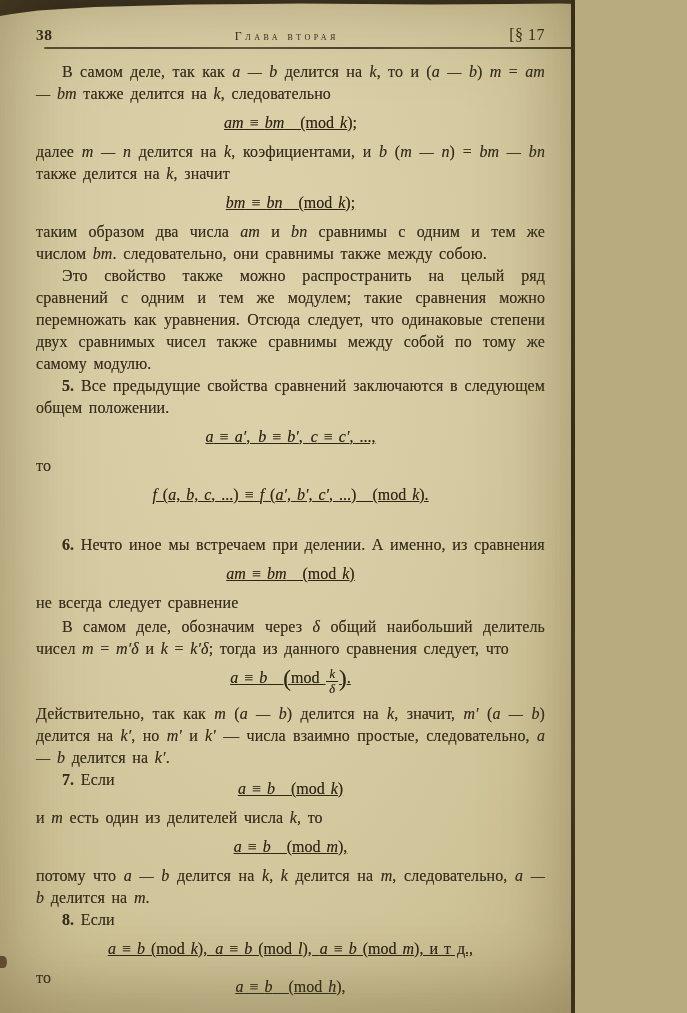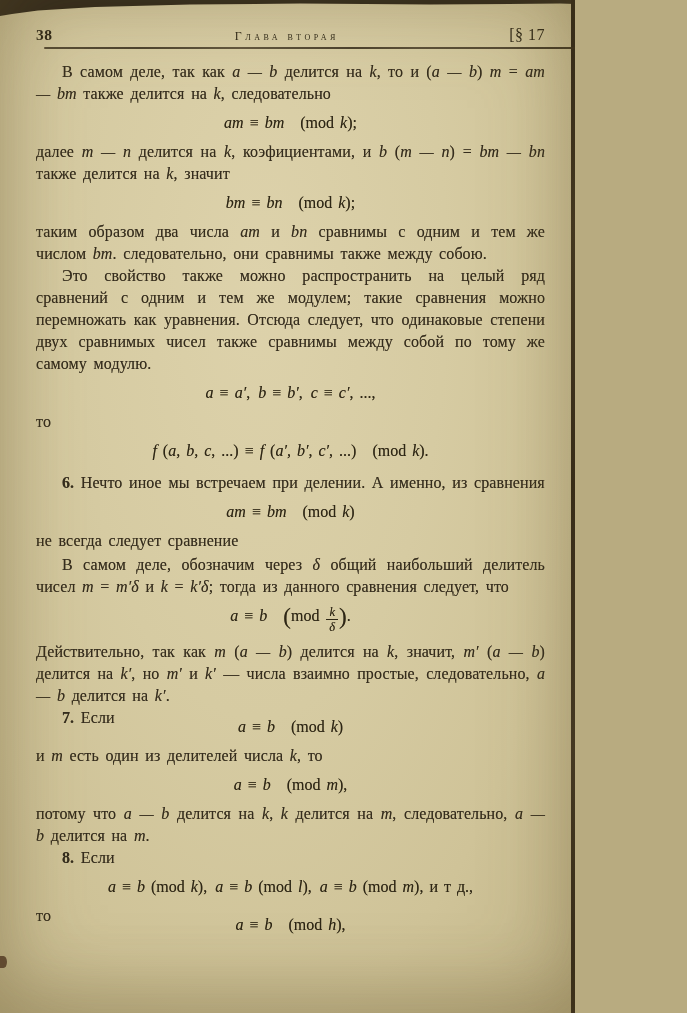--- a/index.html
+++ b/index.html
@@ -43,23 +43,23 @@
     height:2px;margin-top:3px;margin-left:8px;margin-right:-30px;
     background:linear-gradient(90deg,#4a3f2a 0%,#3c3322 18%,#564a33 37%,#3a3120 58%,#4d412c 70%,#473c28 86%,#2e2514 100%);
     border-radius:1px;opacity:.9;
   }
   
   .content{margin-top:12px;font-size:16px;line-height:22px;color:#352d1e;
     text-shadow:0 0 .5px rgba(58,46,24,.55);}
   .para{text-align:justify;word-spacing:2.5px;letter-spacing:.1px;}
   .para.indent{text-indent:26px;}
   .gap{margin-top:2px;}
-  .gap-lg{margin-top:10px;}
+  .gap-lg{margin-top:28px;}
   .formula{
-    text-align:center;margin:7px 0;word-spacing:2px;color:#2d2615;
+    text-align:center;margin:7px 0;word-spacing:2px;color:#2d2615;text-decoration:underline;
   }
   .formula.tuck{margin-top:-13px;}
   .i{font-style:italic;}
   .bold{font-weight:bold;}
   .bigp{font-size:23px;vertical-align:-3px;line-height:0;}
   .frac{
     display:inline-block;text-align:center;vertical-align:-0.65em;line-height:1;
     margin:0 1px;
   }
   .frac .num{display:block;font-size:12.5px;border-bottom:1px solid #2d2615;padding:0 3px 1px;}
@@ -84,20 +84,21 @@
     </div>
     <div class="rule"></div>
 
     <div class="content">
         <div class="para indent"><span>В самом деле, так как </span><span class="i">a — b</span><span> делится на </span><span class="i">k</span><span>, то и (</span><span class="i">a — b</span><span>) </span><span class="i">m</span><span> = </span><span class="i">am — bm</span><span> также делится на </span><span class="i">k</span><span>, следовательно</span></div>
         <div class="formula"><span class="i">am</span><span> ≡ </span><span class="i">bm</span><span> (mod </span><span class="i">k</span><span>);</span></div>
         <div class="para"><span>далее </span><span class="i">m — n</span><span> делится на </span><span class="i">k</span><span>, коэфициентами, и </span><span class="i">b</span><span> (</span><span class="i">m — n</span><span>) = </span><span class="i">bm — bn</span><span> также делится на </span><span class="i">k</span><span>, значит</span></div>
         <div class="formula"><span class="i">bm</span><span> ≡ </span><span class="i">bn</span><span> (mod </span><span class="i">k</span><span>);</span></div>
         <div class="para gap"><span>таким образом два числа </span><span class="i">am</span><span> и </span><span class="i">bn</span><span> сравнимы с одним и тем же числом </span><span class="i">bm</span><span>. следовательно, они сравнимы также между собою.</span></div>
         <div class="para indent"><span>Это свойство также можно распространить на целый ряд сравнений с одним и тем же модулем; такие сравнения можно перемножать как уравнения.  Отсюда следует, что одинаковые степени двух сравнимых чисел также сравнимы между собой по тому же самому модулю.</span></div>
+        <div class="para indent"><span class="bold">5.</span><span> Все предыдущие свойства сравнений заключаются в следующем общем положении.</span></div>
         <div class="formula"><span class="i">a</span><span> ≡ </span><span class="i">a′</span><span>, </span><span class="i">b</span><span> ≡ </span><span class="i">b′</span><span>, </span><span class="i">c</span><span> ≡ </span><span class="i">c′</span><span>, ...,</span></div>
         <div class="para"><span>то</span></div>
         <div class="formula"><span class="i">f</span><span> (</span><span class="i">a, b, c</span><span>, ...) ≡ </span><span class="i">f</span><span> (</span><span class="i">a′, b′, c′</span><span>, ...) (mod </span><span class="i">k</span><span>).</span></div>
         <div class="para indent gap-lg"><span class="bold">6.</span><span> Нечто иное мы встречаем при делении.  А именно, из сравнения</span></div>
         <div class="formula"><span class="i">am</span><span> ≡ </span><span class="i">bm</span><span> (mod </span><span class="i">k</span><span>)</span></div>
         <div class="para gap"><span>не всегда следует сравнение</span></div>
         <div class="para indent gap"><span>В самом деле, обозначим через </span><span class="i">δ</span><span> общий наибольший делитель чисел </span><span class="i">m</span><span> = </span><span class="i">m′δ</span><span> и </span><span class="i">k</span><span> = </span><span class="i">k′δ</span><span>; тогда из данного сравнения следует, что</span></div>
         <div class="formula"><span class="i">a</span><span> ≡ </span><span class="i">b</span><span> </span><span class="bigp">(</span><span>mod </span><span class="frac"><span class="num i">k</span><span class="den i">δ</span></span><span class="bigp">)</span><span>.</span></div>
         <div class="para"><span>Действительно, так как </span><span class="i">m</span><span> (</span><span class="i">a — b</span><span>) делится на </span><span class="i">k</span><span>, значит, </span><span class="i">m′</span><span> (</span><span class="i">a — b</span><span>) делится на </span><span class="i">k′</span><span>, но </span><span class="i">m′</span><span> и </span><span class="i">k′</span><span> — числа взаимно простые, следовательно, </span><span class="i">a — b</span><span> делится на </span><span class="i">k′</span><span>.</span></div>
         <div class="para indent"><span class="bold">7.</span><span> Если</span></div>

